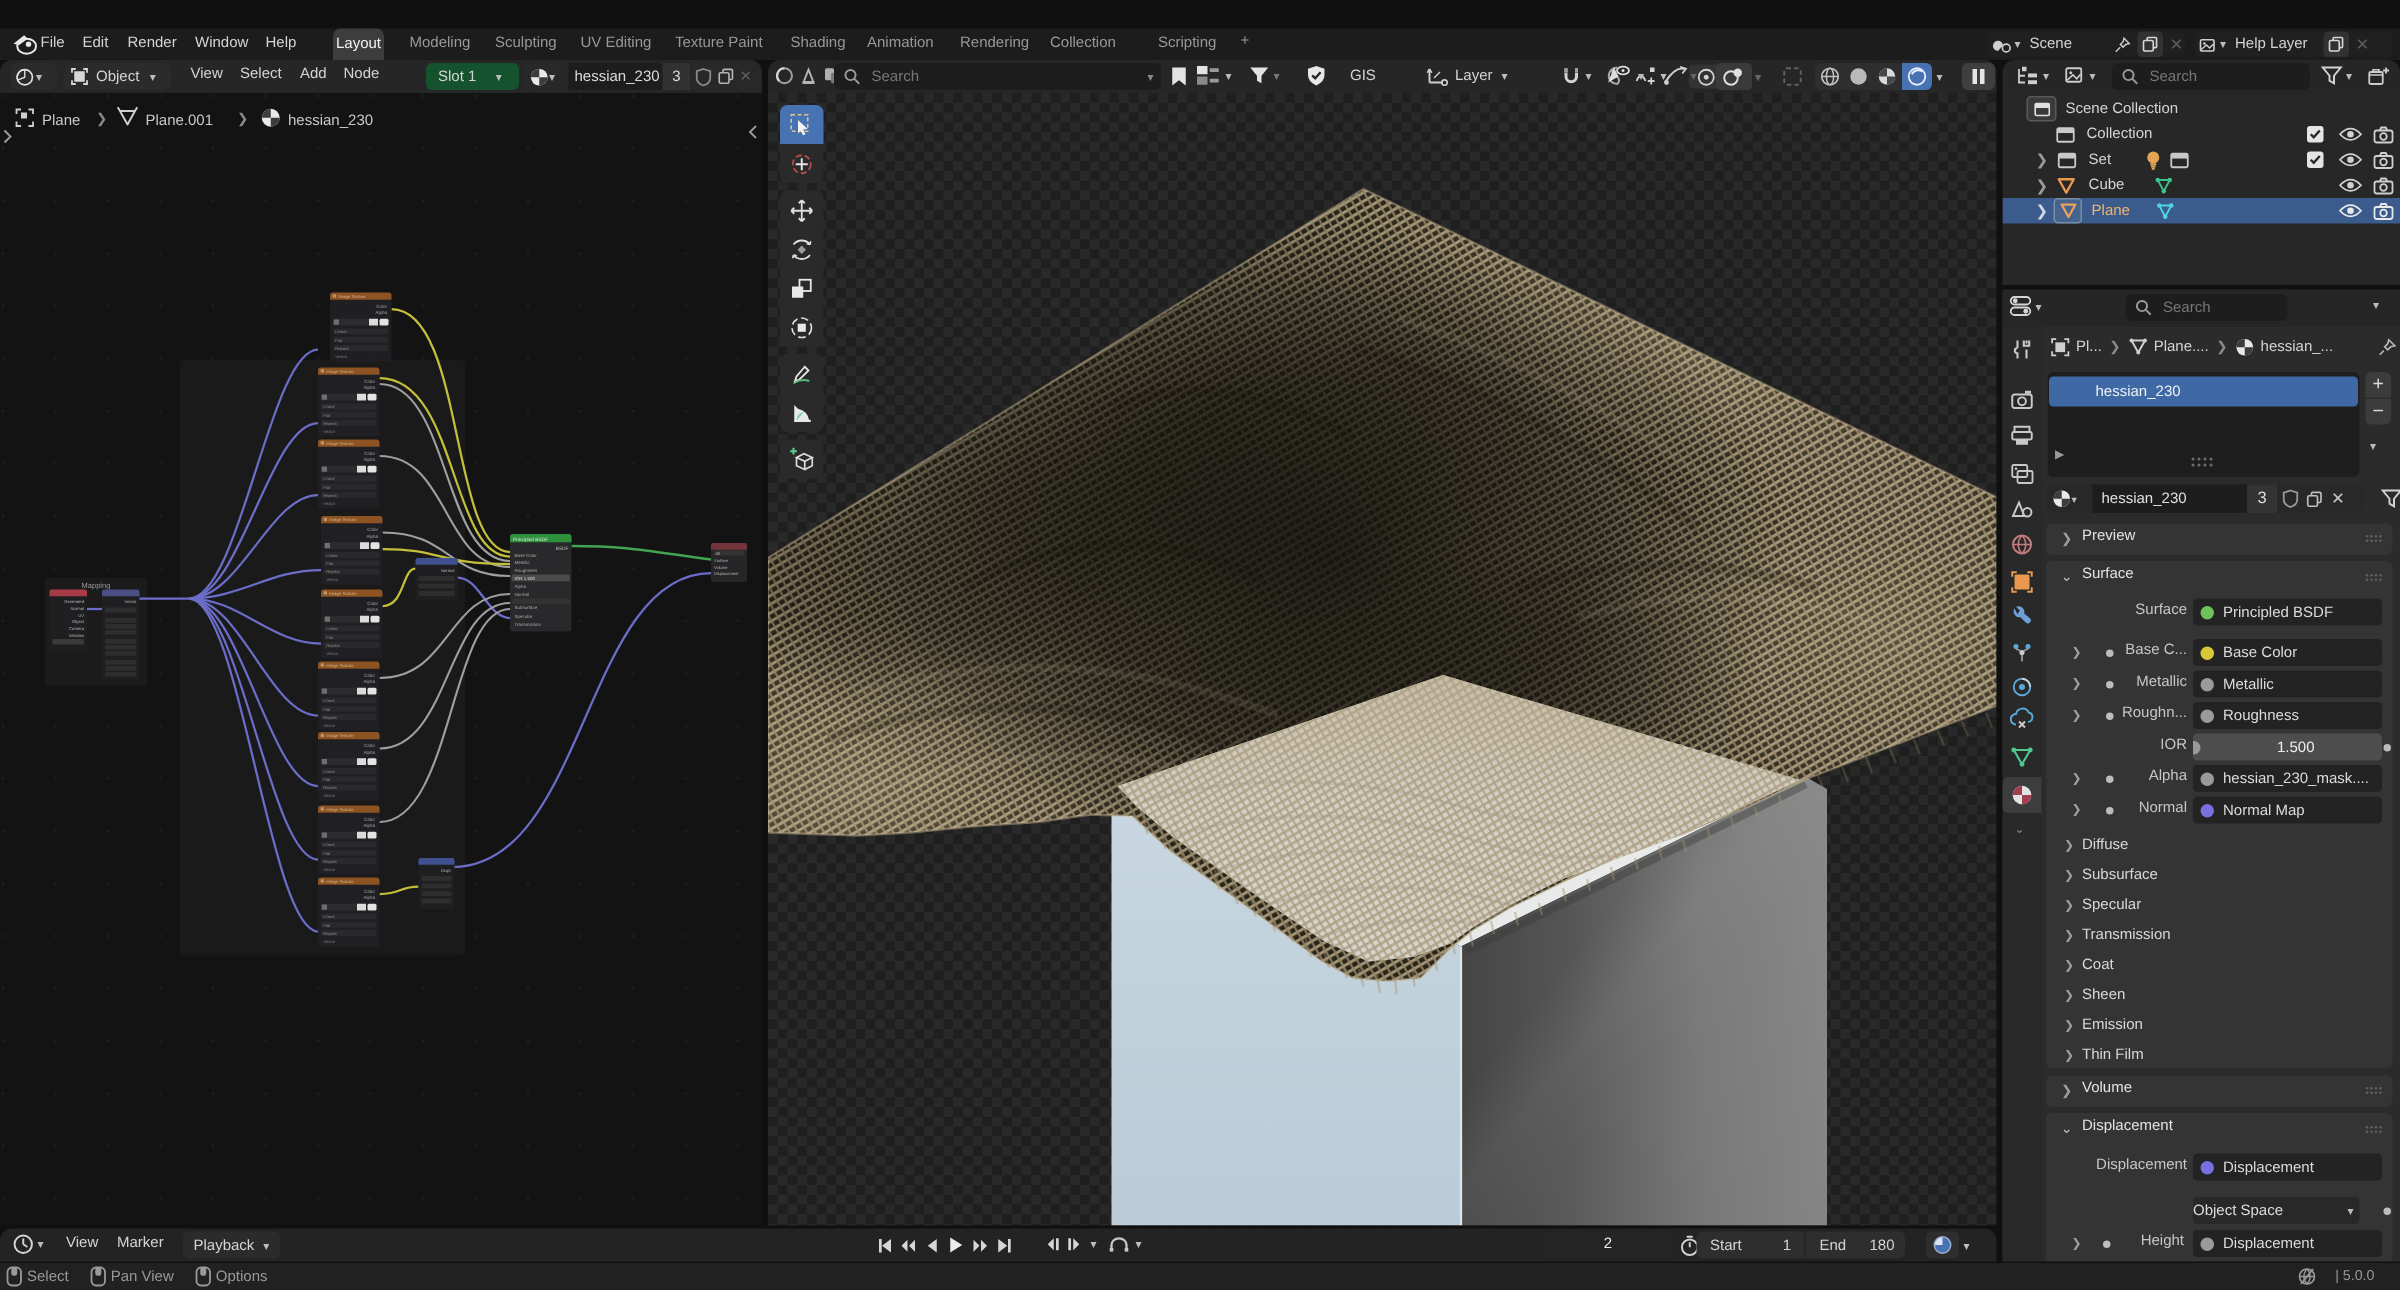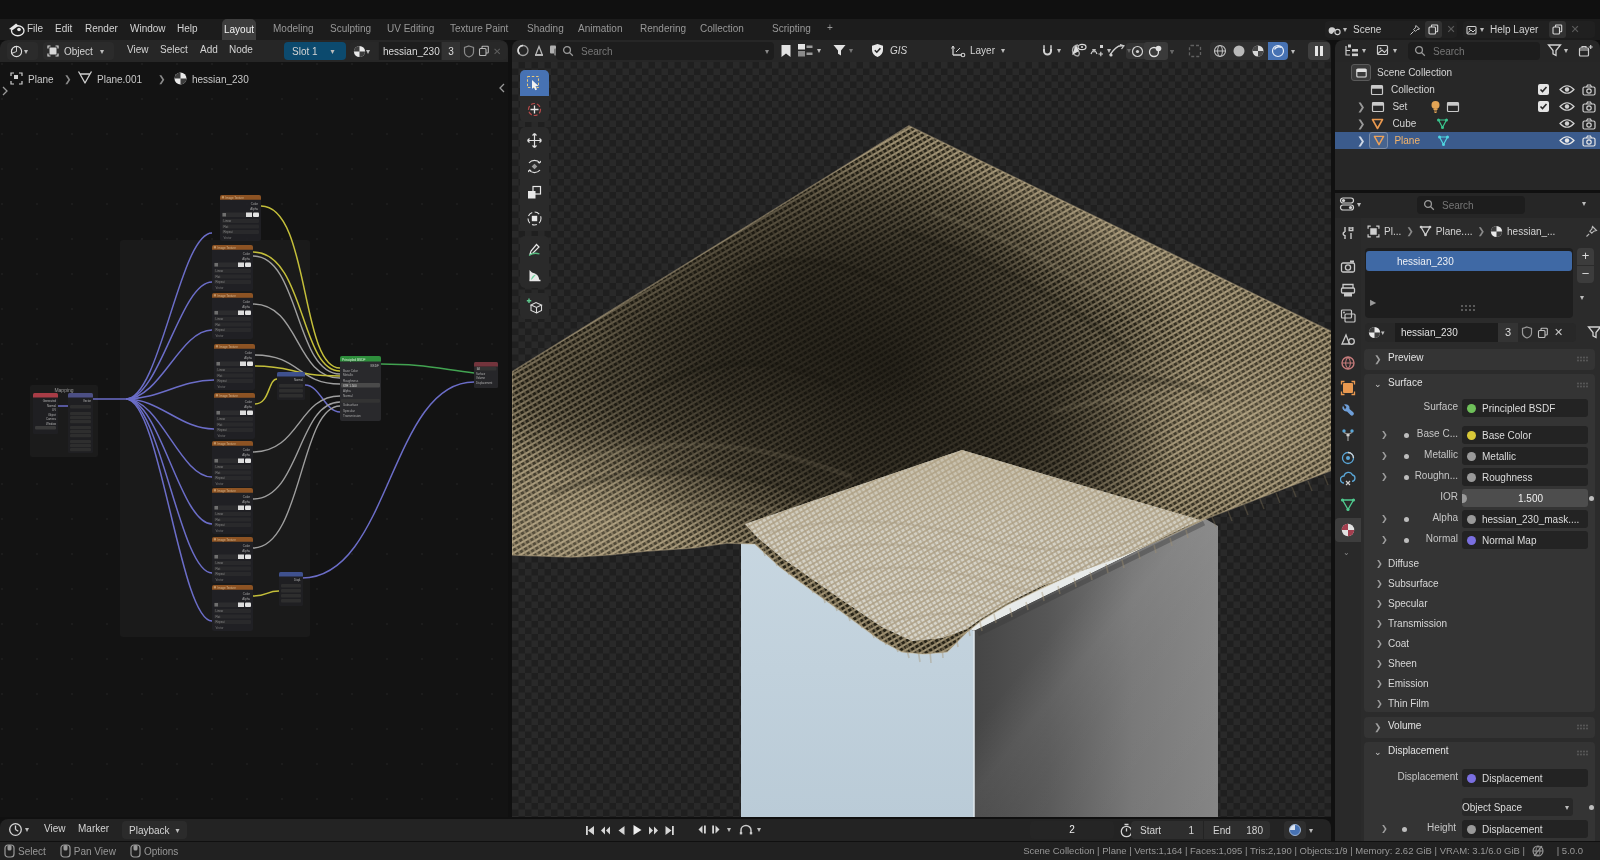--- a/index.html
+++ b/index.html
@@ -107,21 +107,21 @@
           <rect x="2.5" y="2.5" width="7" height="7" fill="#d8d8d8"></rect>
           <path d="M1 3.5 V1 H3.5 M8.5 1 H11 V3.5 M11 8.5 V11 H8.5 M3.5 11 H1 V8.5" stroke="#d8d8d8" stroke-width="1.2" fill="none"></path>
         </svg>
       <span class="txt" style="margin-left:5px;">Object</span>
       <span class="caret" style="margin-left:7px;">▾</span>
     </div>
     <div class="abs txt" style="left:127px;top:4px;">View</div>
     <div class="abs txt" style="left:160px;top:4px;">Select</div>
     <div class="abs txt" style="left:200px;top:4px;">Add</div>
     <div class="abs txt" style="left:229px;top:4px;">Node</div>
-    <div class="abs row fld" style="left:284px;top:2px;width:62px;height:18px;background:#0c4a6e;">
+    <div class="abs row fld" style="left:284px;top:2px;width:62px;height:18px;background:#14532d;">
       <span class="txt" style="margin-left:8px;">Slot 1</span>
         <span class="caret" style="margin-left:13px;">▾</span>
     </div>
     <div class="abs row" style="left:350px;top:2px;width:28px;height:18px;background:#282828;border-radius:4px 0 0 4px;">
       <svg width="13" height="13" viewBox="0 0 14 14" style="margin-left:3px;">
           <circle cx="7" cy="7" r="6" fill="#e9e9e9"></circle>
           <path d="M7 1 A6 6 0 0 0 1 7 L7 7 Z M7 7 L7 13 A6 6 0 0 0 13 7 L7 7 Z" fill="#3c3c3c"></path>
         </svg>
       <span class="caret" style="margin-left:0px;">▾</span>
     </div>
@@ -188,21 +188,21 @@
       <svg width="15" height="15" viewBox="0 0 15 15">
           <path d="M1.5 2 H13.5 L9 7.5 V12.5 L6 10.8 V7.5 Z" fill="#e3e3e3"></path>
         </svg>
       <span class="caret" style="margin-left:2px;color:#777;">▾</span>
     </div>
     <div class="abs row" style="left:358px;top:3px;">
       <svg width="15" height="15" viewBox="0 0 15 15">
           <path d="M7.5 1 L13 2.8 V7 Q13 11.5 7.5 14 Q2 11.5 2 7 V2.8 Z" fill="#e8e8e8"></path>
           <path d="M4.8 7.2 L6.8 9.2 L10.4 5.2" stroke="#262626" stroke-width="1.6" fill="none"></path>
         </svg>
-      <span class="txt" style="margin-left:5px;font-style:italic;">GIS</span>
+      <span class="txt" style="margin-left:15px;">GIS</span>
     </div>
     <div class="abs row" style="left:438px;top:3px;">
       <svg width="16" height="15" viewBox="0 0 16 15">
           <path d="M3 12 V3 M3 12 H12" stroke="#cfcfcf" stroke-width="1.3"></path>
           <path d="M3 3 L1.5 5.5 M3 3 L4.5 5.5" stroke="#cfcfcf" stroke-width="1"></path>
           <circle cx="13" cy="12" r="1.8" fill="none" stroke="#cfcfcf" stroke-width="1.1"></circle>
           <path d="M6 9 L10 5" stroke="#cfcfcf" stroke-width="1"></path>
         </svg>
       <span class="txt" style="margin-left:4px;">Layer</span>
       <span class="caret" style="margin-left:6px;">▾</span>
@@ -1197,21 +1197,20 @@
           <rect x="1" y="1" width="9" height="12" rx="3" fill="none" stroke="#9a9a9a" stroke-width="1.2"></rect>
           <rect x="3.5" y="1" width="4" height="5.5" rx="1.5" fill="#9a9a9a"></rect>
         </svg>
       <span class="txt dim" style="margin-left:3px;">Pan View</span>
       <svg width="11" height="14" viewBox="0 0 11 14" style="margin-left:14px;">
           <rect x="1" y="1" width="9" height="12" rx="3" fill="none" stroke="#9a9a9a" stroke-width="1.2"></rect>
           <rect x="3.5" y="1" width="4" height="5.5" rx="1.5" fill="#9a9a9a"></rect>
         </svg>
       <span class="txt dim" style="margin-left:3px;">Options</span>
     </div>
-    <div class="abs txt dim" style="right:75px;top:3px;font-size:9.5px;">Scene Collection | Plane | Verts:1,164 | Faces:1,095 | Tris:2,190 | Objects:1/9 | Memory: 2.62 GiB | VRAM: 3.1/6.0 GiB |</div>
     <svg class="abs" style="right:54px;top:2px;" width="15" height="14" viewBox="0 0 15 14">
         <circle cx="7" cy="7" r="5" fill="none" stroke="#9a9a9a" stroke-width="1.1"></circle>
         <path d="M2 7 H12 M7 2 a7 7 0 0 1 0 10 M7 2 a7 7 0 0 0 0 10" stroke="#9a9a9a" stroke-width="0.9" fill="none"></path>
         <path d="M11 2 L3 12" stroke="#9a9a9a" stroke-width="1.2"></path>
       </svg>
     <div class="abs txt dim" style="right:17px;top:3px;font-size:9.5px;">| 5.0.0</div>
   </div>
 
 </div>
 

